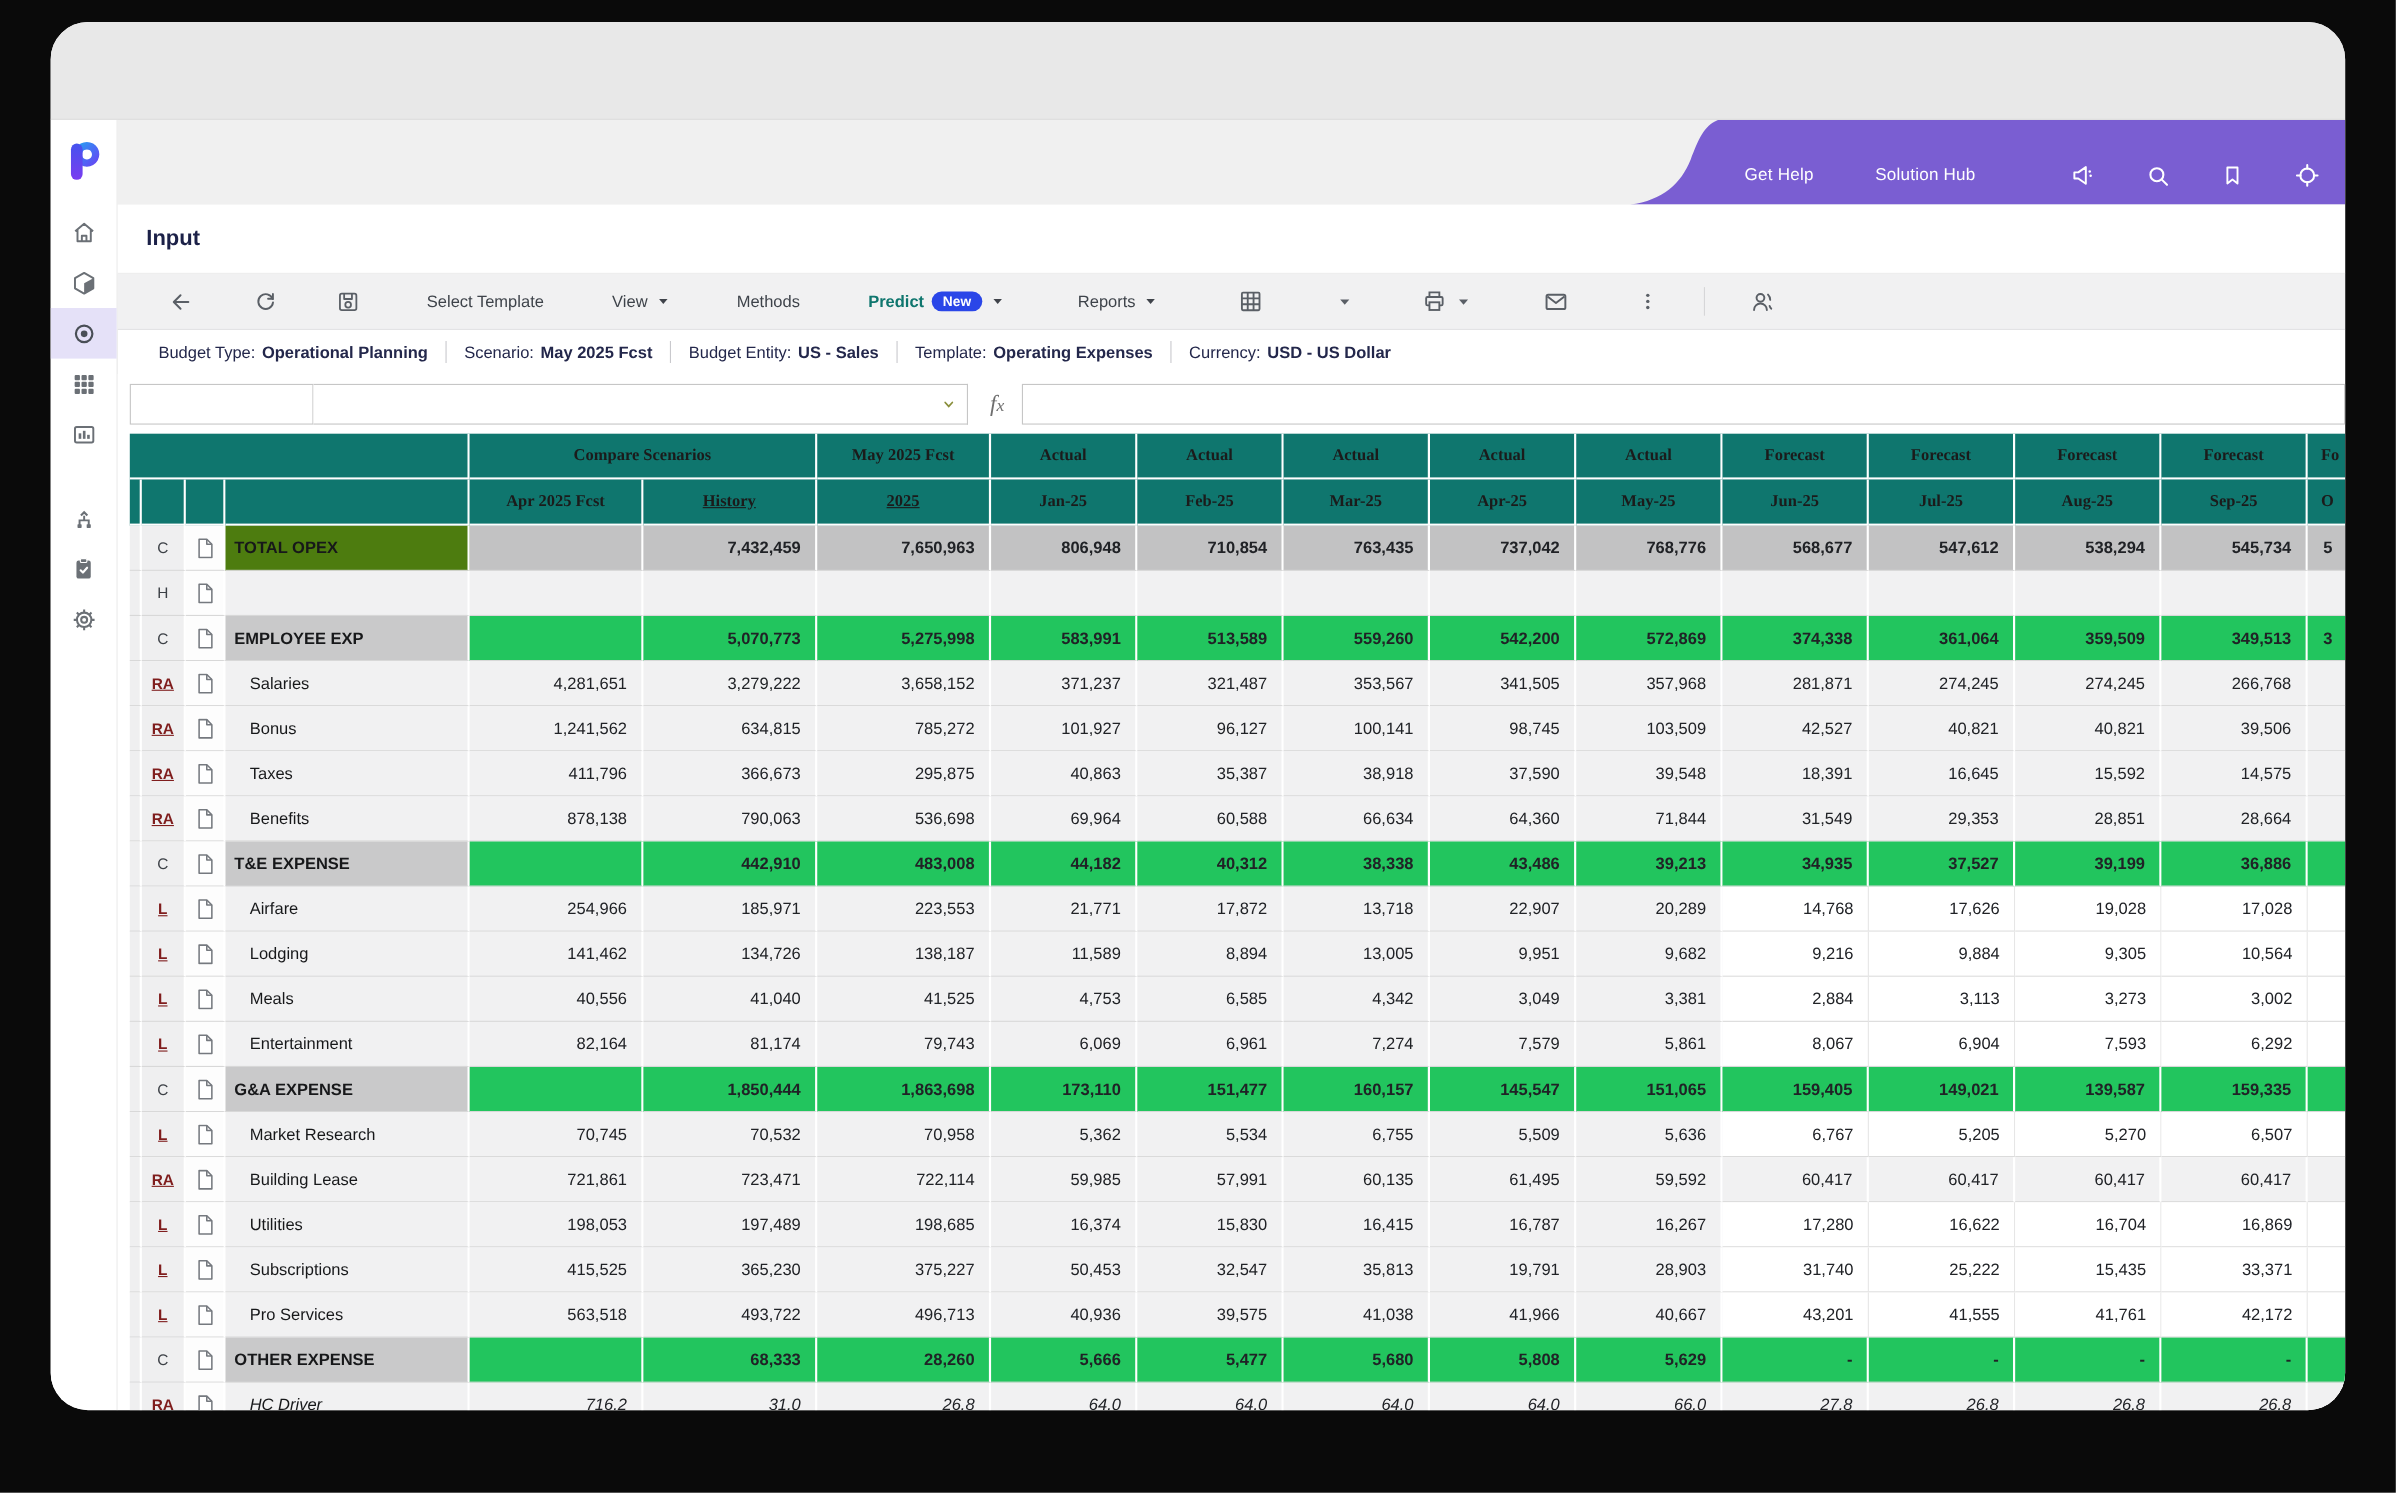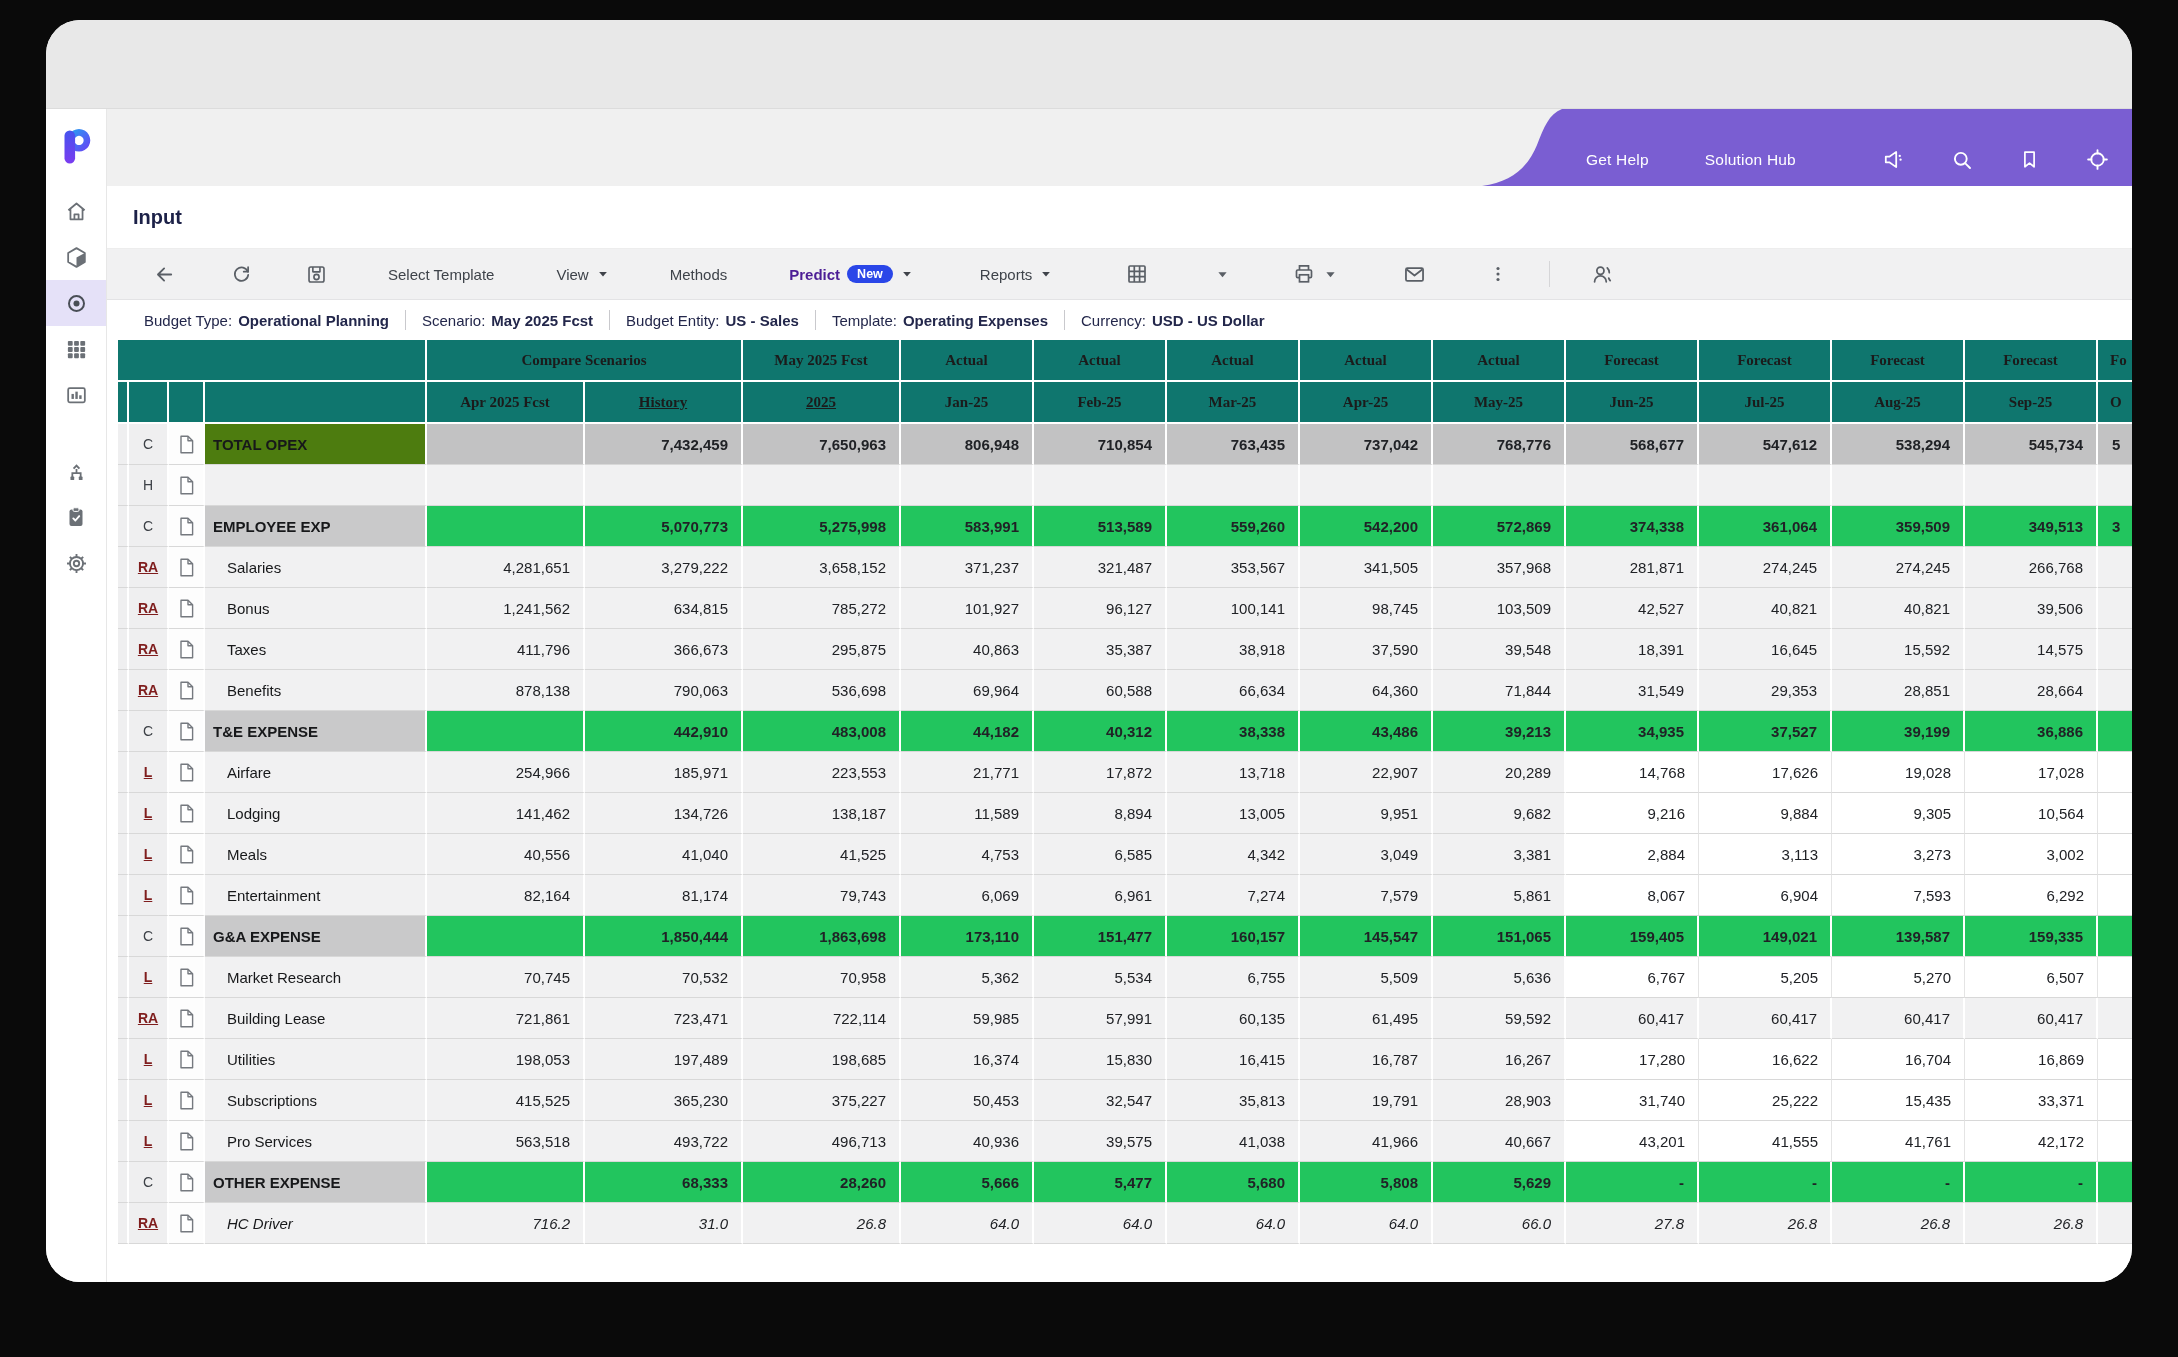--- a/index.html
+++ b/index.html
@@ -25,21 +25,21 @@
                 align-items:center;box-sizing:border-box;padding-left:104px;padding-right:14px;color:#fff;}
   .hero-link{font-size:15.5px;font-weight:500;letter-spacing:.2px;cursor:pointer;}
   .hero-icons{margin-left:auto;display:flex;align-items:center;gap:44px;padding-right:8px;}
   .title-row{height:62px;background:#fff;display:flex;align-items:center;padding-left:26px;
              border-bottom:1px solid #ededed;flex:0 0 auto;}
   .title-row h1{font-size:20px;font-weight:700;color:#1c2148;margin:0;}
   .toolbar{height:50px;background:#f1f1f2;border-bottom:1px solid #e3e3e5;display:flex;
            align-items:center;padding-left:46px;flex:0 0 auto;gap:18px;}
   .tb-item{display:flex;align-items:center;gap:7px;color:#3e434a;font-size:15px;cursor:pointer;}
   .tb-label{font-weight:500;}
-  .predict-label{color:#4c1d95;font-weight:600;}
+  .predict-label{color:#0f766e;font-weight:600;}
   .badge{background:#2a46e8;color:#fff;font-size:12.5px;font-weight:700;padding:3px 10px;
          border-radius:11px;line-height:1;}
   .tb-sep{width:1px;height:26px;background:#d6d6d8;}
   .context{height:40px;background:#fff;display:flex;align-items:center;padding-left:26px;flex:0 0 auto;margin-left:11px;}
   .ctx-item{display:flex;align-items:baseline;gap:6px;font-size:15px;color:#23274b;}
   .ctx-label{font-weight:400;}
   .ctx-value{font-weight:700;}
   .ctx-sep{width:1px;height:20px;background:#c9c9cd;margin:0 16px;align-self:center;}
   .fbar{height:54px;background:#fff;display:flex;align-items:center;padding-left:11px;flex:0 0 auto;box-sizing:border-box;}
   .namebox{width:167px;height:37px;border:1px solid #c6c6c6;box-sizing:border-box;background:#fff;}
@@ -359,20 +359,32 @@
             <span class="ctx-label">Template:</span>
             <span class="ctx-value">Operating Expenses</span>
           </span>
           <span class="ctx-sep"></span>
           <span class="ctx-item">
             <span class="ctx-label">Currency:</span>
             <span class="ctx-value">USD - US Dollar</span>
           </span>
         </div>
 
+      <div class="fbar">
+        <div class="namebox"></div>
+        <div class="ddbox">
+          <span>
+            <svg width="13" height="13" viewBox="0 0 20 20" fill="none" stroke="#8a8f3c" stroke-width="2.4" stroke-linecap="round">
+              <path d="M5 7.5 10 13l5-5.5"></path>
+            </svg>
+          </span>
+        </div>
+        <span class="fx"><span>f</span><span class="sub">x</span></span>
+        <div class="formulabox"></div>
+      </div>
 
       <div class="grid-area">
         <div class="tbl" id="tbl" style="grid-template-columns: 11px 40px 36px 222px 158px 158px 158px 133px 133px 133px 133px 133px 133px 133px 133px 133px 140px; grid-template-rows: 42px 42px repeat(20, 41px);">
             <div class="hc" style="grid-column: span 4;"></div>
             <div class="hc" style="grid-column: span 2;">Compare Scenarios</div>
             <div class="hc">May 2025 Fcst</div>
             <div class="hc">Actual</div>
             <div class="hc">Actual</div>
             <div class="hc">Actual</div>
             <div class="hc">Actual</div>

